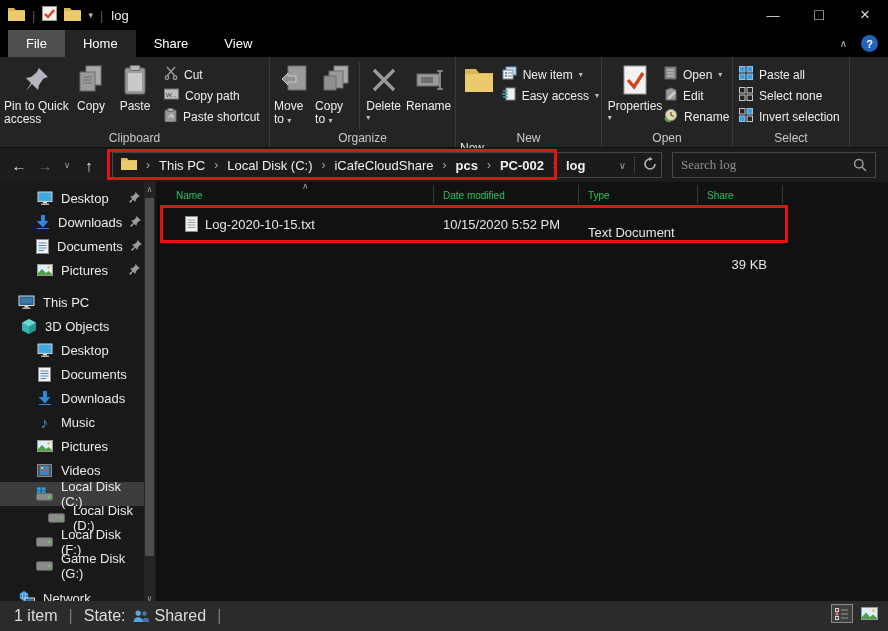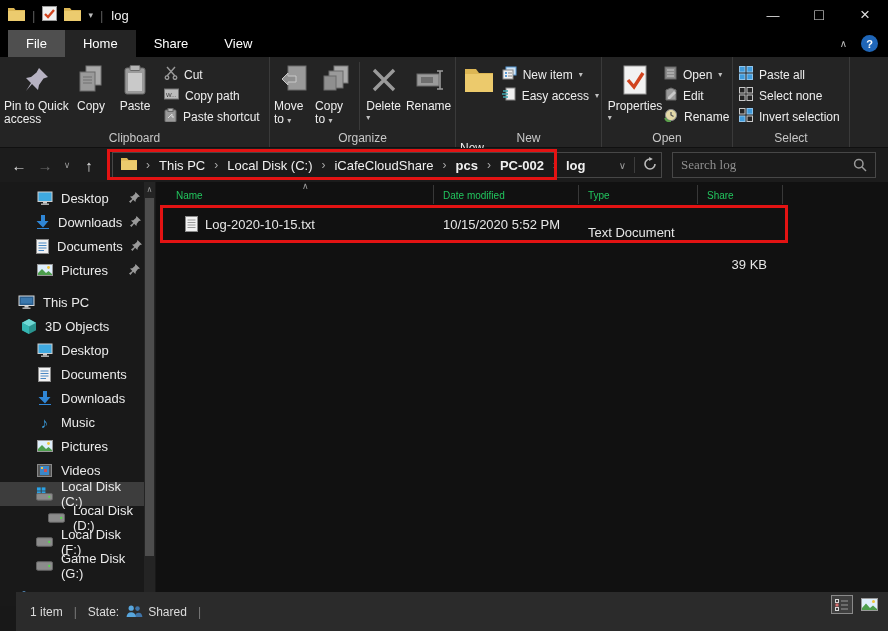--- a/index.html
+++ b/index.html
@@ -81,22 +81,22 @@
   .hsep { position:absolute; top:3px; height:19px; width:1px; background:#383838; }
   .sort-caret { position:absolute; top:-1px; left:146px; color:#9a9a9a; font-size:9px; }
   .file-row { position:absolute; top:26px; left:0; width:632px; height:32px; display:flex; align-items:center; }
   .cell { position:absolute; font-size:13px; color:#e6e6e6; white-space:nowrap; }
 
   .hl-box { position:absolute; border:3px solid #e31313; pointer-events:none; }
   .hl-addr { left:107px; top:149px; width:450px; height:31px; }
   .hl-row  { left:160px; top:205px; width:628px; height:38px; }
 
   
-  .statusbar { position:absolute; bottom:0; left:0; right:0; height:39px; background:#2b2b2b;
-               display:flex; align-items:center; font-size:12px; color:#dcdcdc;margin-left:16px; }
+  .statusbar { position:absolute; bottom:0; left:0; right:0; height:30px; background:#2b2b2b;
+               display:flex; align-items:center; font-size:16px; color:#dcdcdc; }
   .statusbar .sdiv { color:#7a7a7a; margin:0 11px; }
   .view-btns { position:absolute; right:8px; top:3px; display:flex; gap:5px; }
   .vb { width:22px; height:19px; display:flex; align-items:center; justify-content:center; }
   .vb.sel { background:#3f3f3f; border:1px solid #8a8a8a; }
 </style>
 </head>
 <body>
 
 <div class="window">
 

